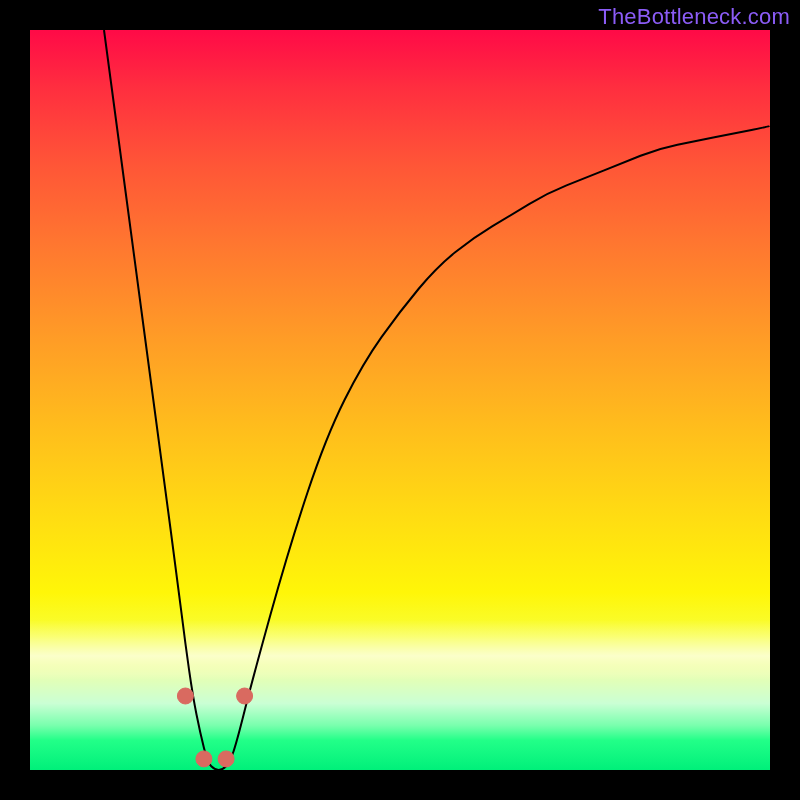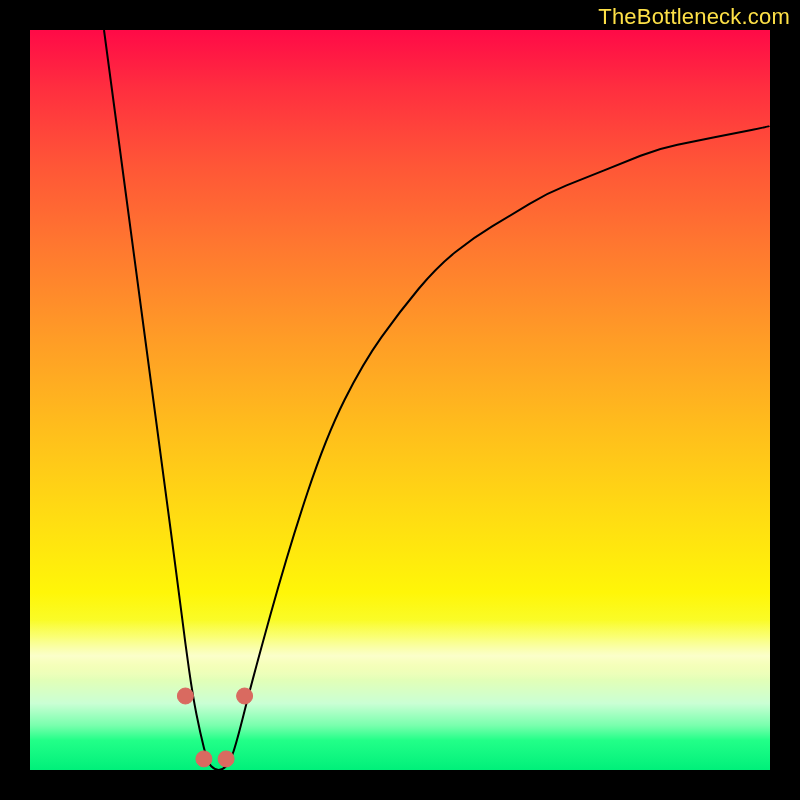--- a/index.html
+++ b/index.html
@@ -14,21 +14,21 @@
   .frame {
     position: relative;
     width: 800px;
     height: 800px;
     background: #000;
   }
   .watermark {
     position: absolute;
     top: 4px;
     right: 10px;
-    color: #fde047;
+    color: #8b5cf6;
     font-size: 22px;
     font-weight: 500;
     letter-spacing: 0.2px;
     z-index: 10;
   }
   .plot-area {
     position: absolute;
     left: 30px;
     top: 30px;
     width: 740px;

